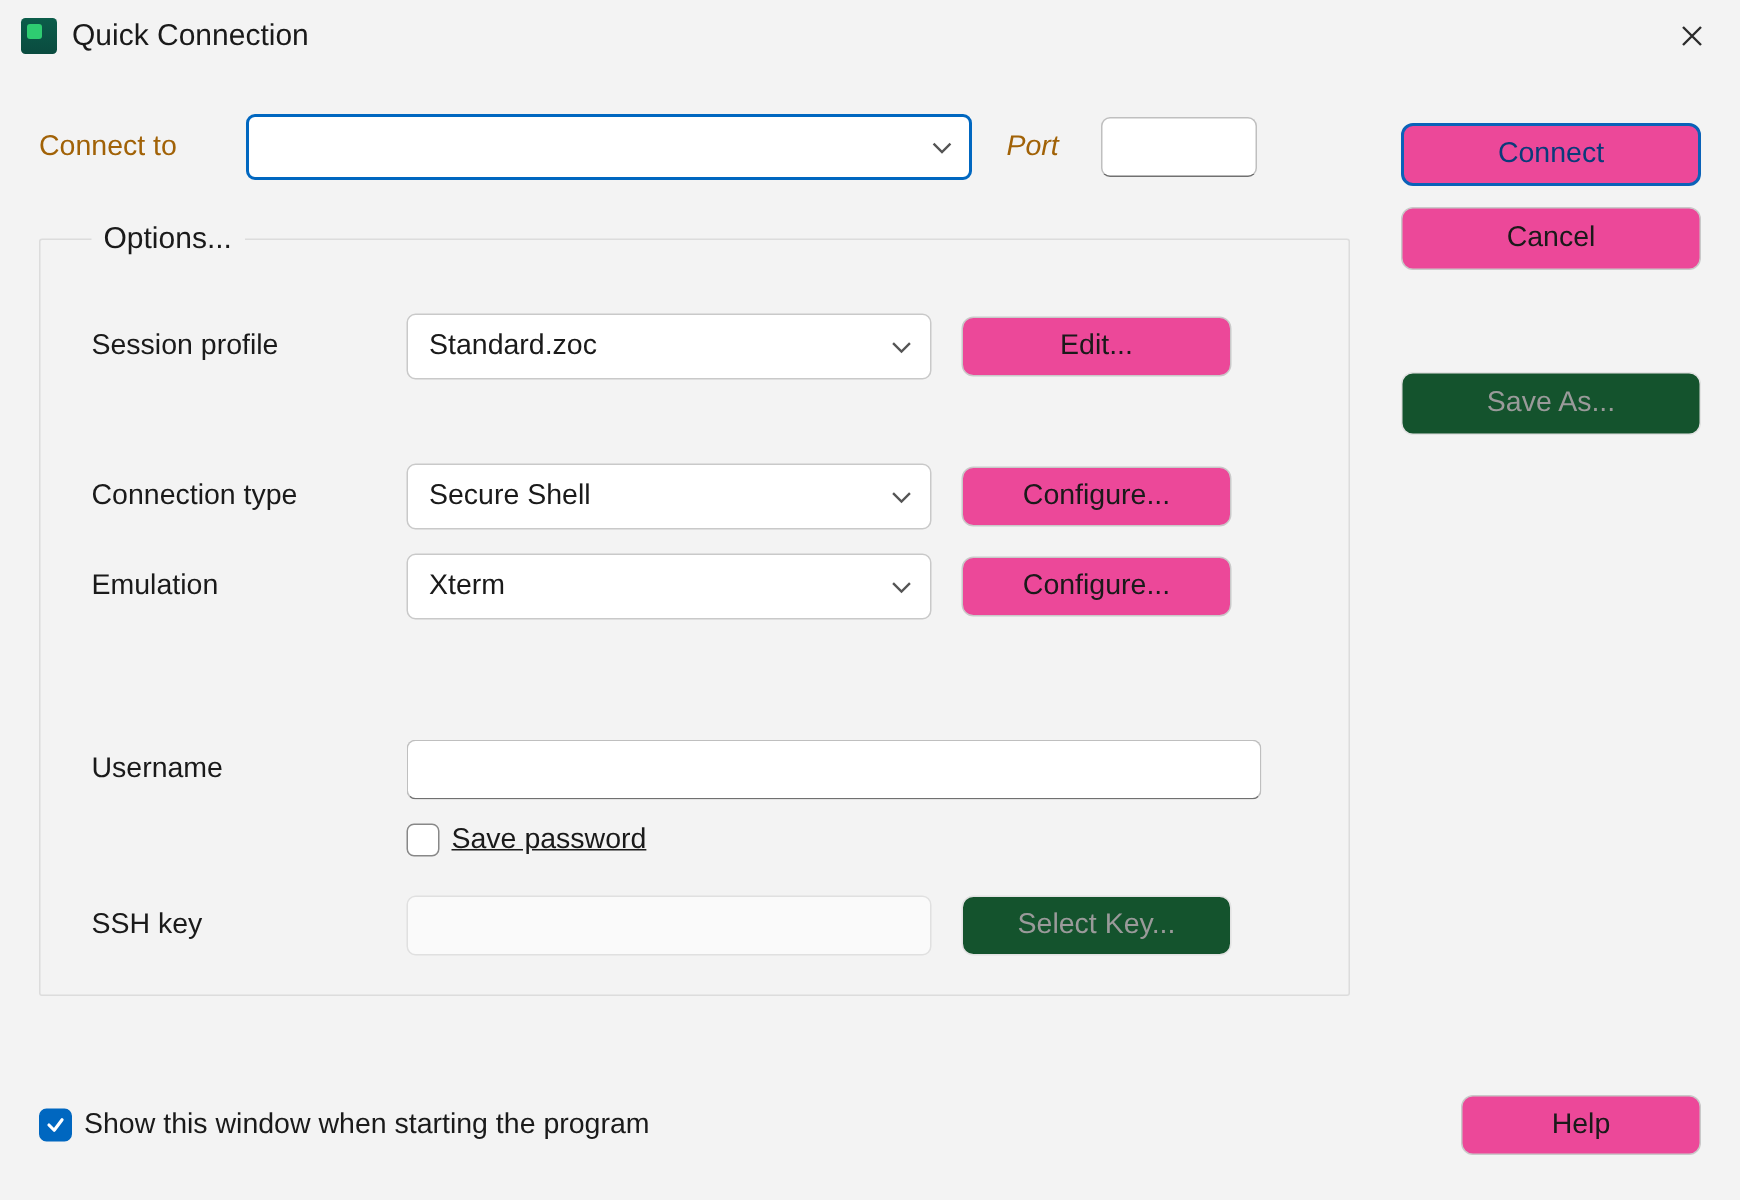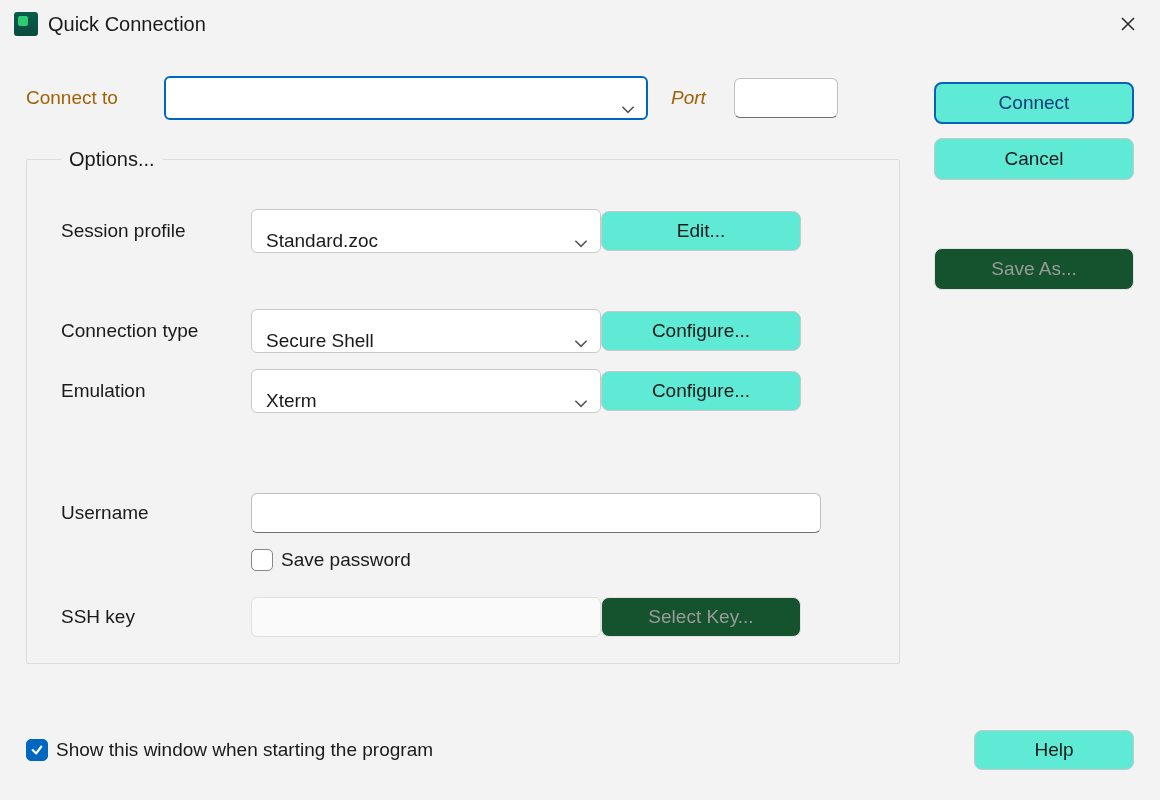--- a/index.html
+++ b/index.html
@@ -53,21 +53,21 @@
   .columns { display:flex; gap: 34px; }
   .main-col { flex: 1; }
   .side-col { width: 200px; display:flex; flex-direction:column; gap: 14px; padding-top:6px;}
   .row { display:flex; align-items:center; margin-bottom: 20px; }
   .label { width: 138px; color:#a16207; }
   .combo {
     height: 44px;
     background:#fff;
     border:1px solid #c9c9c9;
     border-radius:6px;
-    display:flex; align-items:flex-end;
+    display:flex; align-items:center;
     padding: 0 10px 0 14px;
     position:relative;
     font-size:19px;
     color:#1a1a1a;
   }
   .combo.focus { border:2px solid #0067c0; padding: 0 9px 0 13px; }
   .combo .chev {
     margin-left:auto;
     width: 18px; height:18px;
     color:#555;
@@ -82,21 +82,21 @@
     font-size:19px;
   }
   .textbox.readonly {
     background:#fafafa;
     border:1px solid #e0e0e0;
     border-bottom:1px solid #e0e0e0;
     color:#888;
   }
   .btn {
     height: 40px;
-    background:#5eead4;
+    background:#ec4899;
     border:1px solid #c9c9c9;
     border-radius:8px;
     display:flex; align-items:center; justify-content:center;
     font-size:19px;
     color:#1a1a1a;
     cursor:pointer;
     padding: 0 10px;
     user-select:none;
   }
   .btn.primary { border:2px solid #0a62b8; color:#0a3b7a; font-weight:400; }
@@ -107,24 +107,24 @@
     margin: 28px 0 0 0;
     padding: 22px 34px 26px 34px;
     background:#f3f3f3;
   }
   fieldset.options legend {
     padding: 0 8px;
     font-size:20px;
     color:#1a1a1a;
     background:#f3f3f3;
   }
-  .opt-row { display:flex; align-items:center; margin-top: 16px; }
+  .opt-row { display:flex; align-items:center; gap: 20px; margin-top: 16px; }
   .opt-label { width: 190px; }
   .opt-combo { width: 350px; }
-  .opt-btn   { width: 200px; }
+  .opt-btn   { width: 180px; }
   .input-w  { width: 570px; }
   .checkbox {
     width:22px; height:22px; border:1.5px solid #888; border-radius:5px;
     background:#fff; display:inline-flex; align-items:center; justify-content:center;
     margin-right:8px; vertical-align:middle;
   }
   .checkbox.checked { background:#0067c0; border-color:#0067c0; }
   .checkbox.checked svg { width:14px; height:14px; }
   .bottom-bar {
     position:absolute; left:26px; right:26px; bottom:30px;
@@ -214,21 +214,21 @@
           <div style="height:64px;"></div>
 
           <div class="opt-row">
             <div class="opt-label">Username</div>
             <input class="textbox input-w" value="" style="">
           </div>
 
 
           <div class="opt-row">
             <div class="opt-label"></div>
-            <div style="display:flex;align-items:center;">
+            <div style="display:flex;align-items:center;text-decoration:underline;">
               <span class="checkbox"></span>
               <span>Save password</span>
             </div>
           </div>
 
           <div class="opt-row" style="margin-top:26px;">
             <div class="opt-label">SSH key</div>
             <input class="textbox opt-combo readonly" style="width: 350px;" readonly="" value="">
             <div class="btn opt-btn disabled">Select Key...</div>
           </div>

